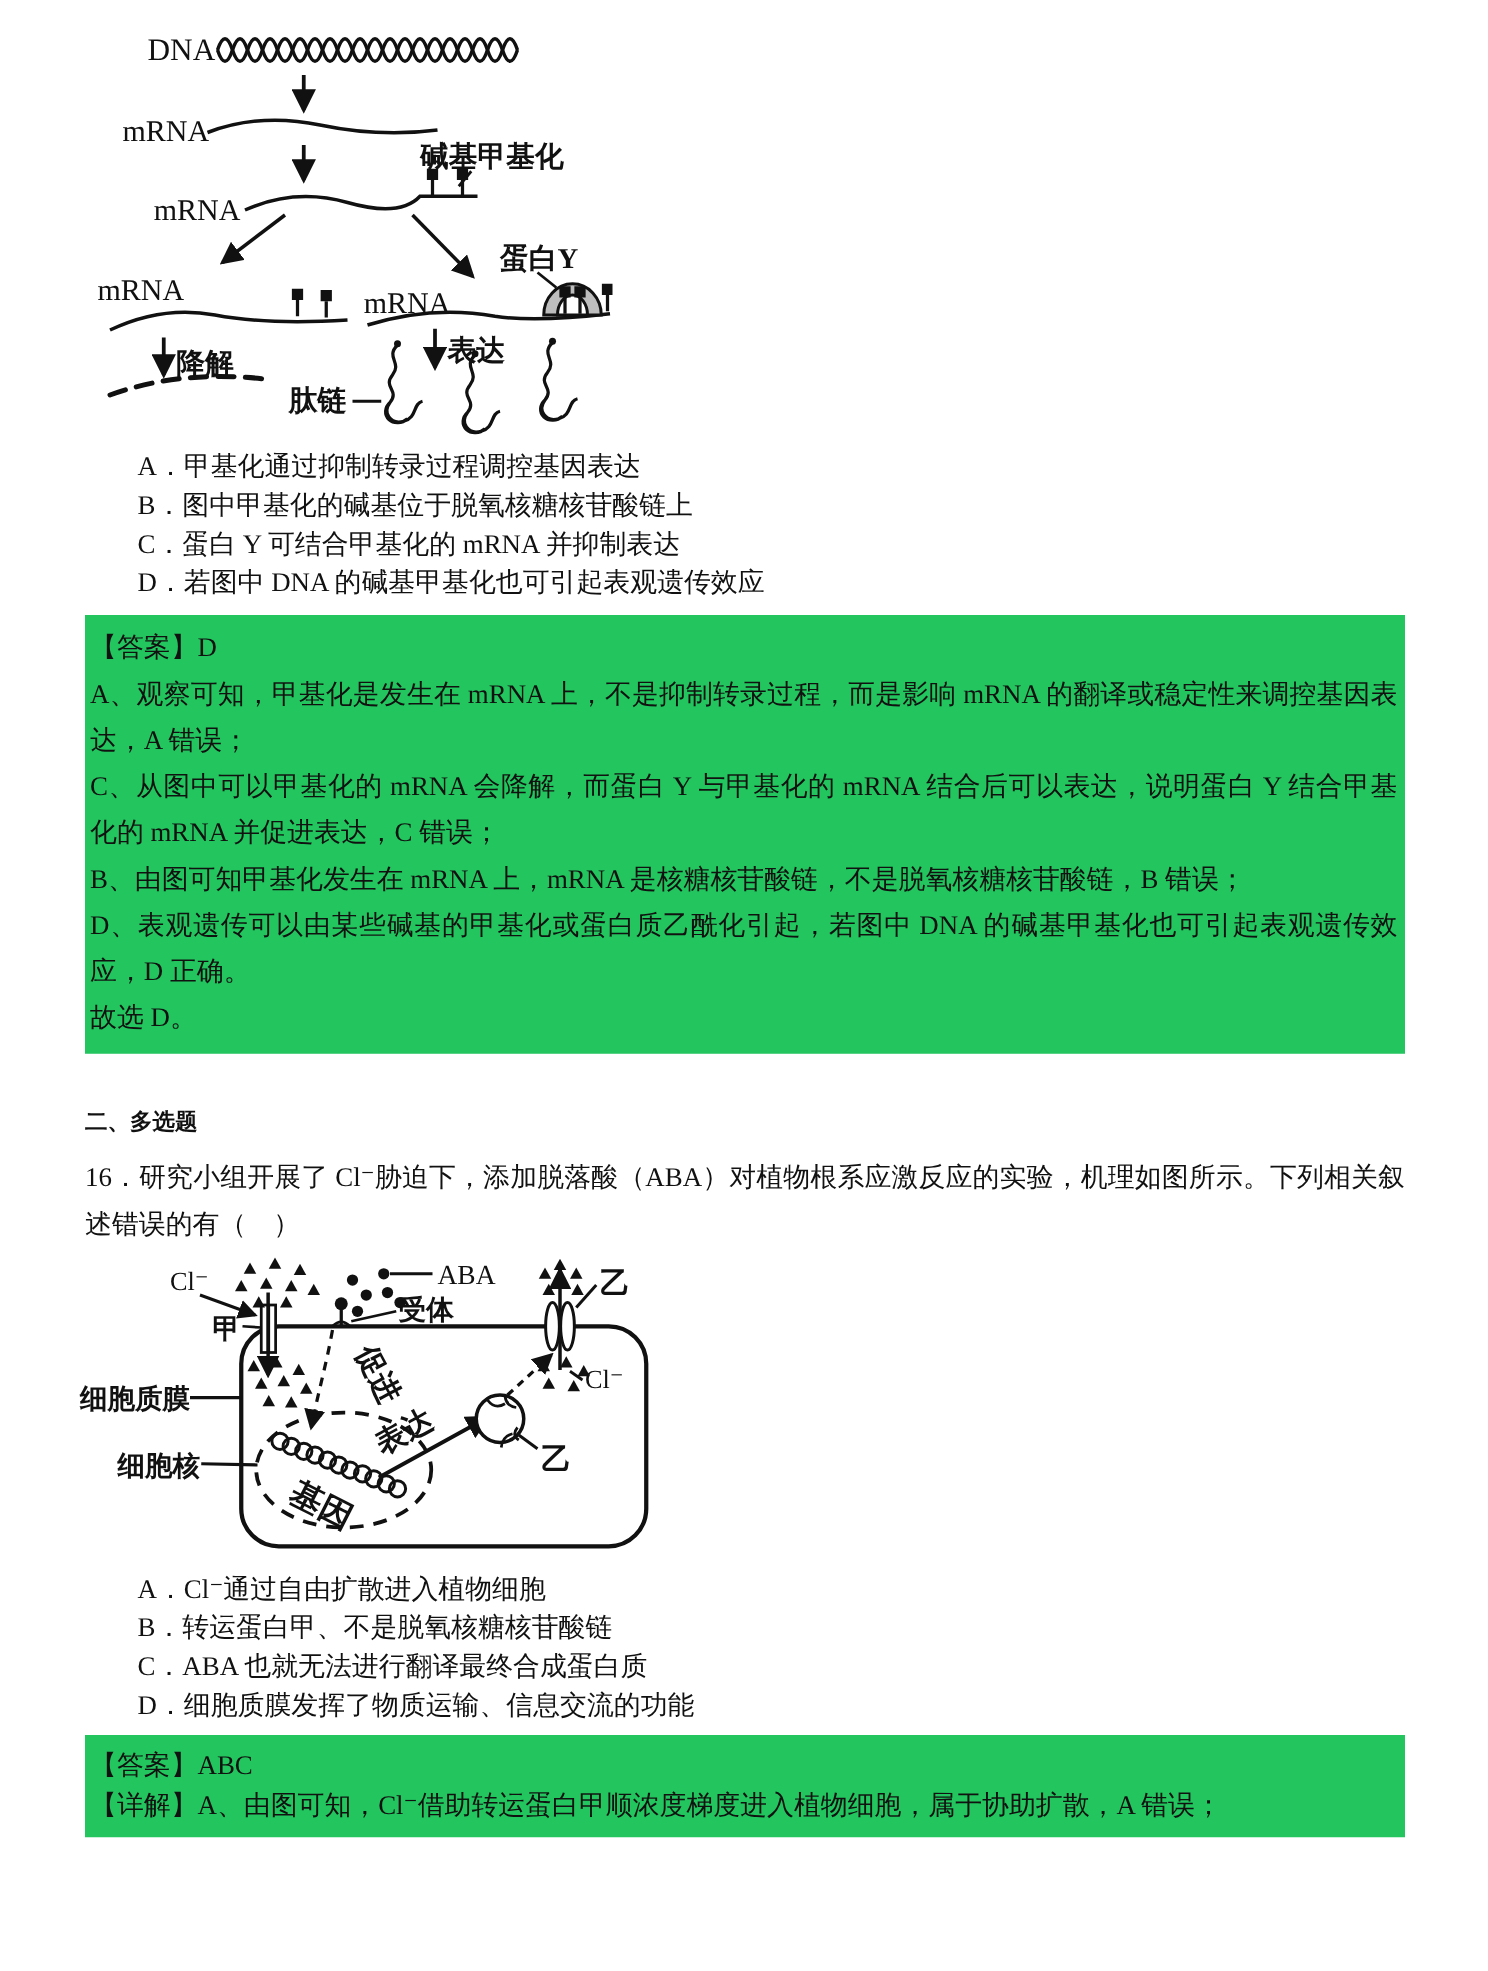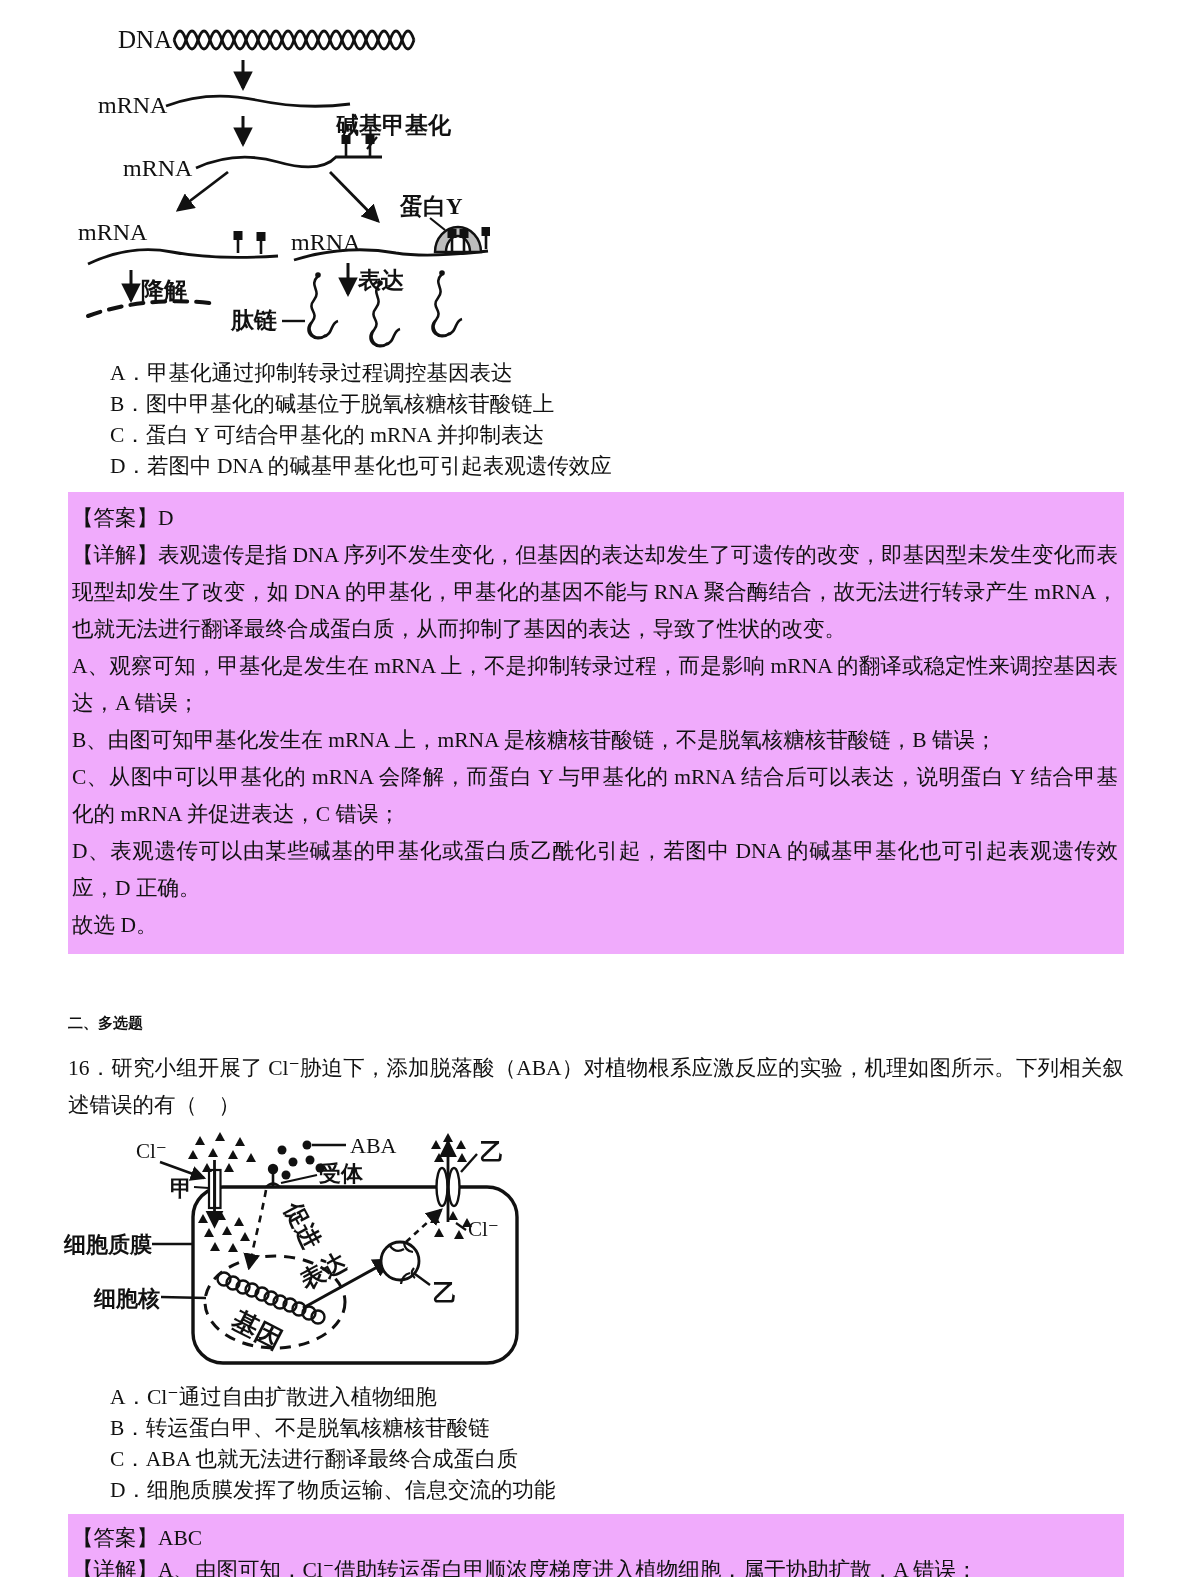--- a/index.html
+++ b/index.html
@@ -10,27 +10,27 @@
     font-size:21.5px;
   }
   .content{padding:0 66px 0 68px;}
   svg{display:block;}
   svg text{font-family:"Liberation Serif","DejaVu Serif",serif;fill:#111;}
   .cjk{font-weight:700;}
   .diagram1{margin:18px 0 0 10px;}
   .diagram2{margin:6px 0 0 -8px;}
   .opts{margin:8px 0 0 0;padding-left:42px;}
   .opt{line-height:31px;white-space:nowrap;}
-  .answer-block{background:#f0abfc;margin-top:10px;padding:8px 6px 10px 4px;}
+  .answer-block{background:#22c55e;margin-top:10px;padding:8px 6px 10px 4px;}
   .answer-block p{margin:0;line-height:37px;text-align:justify;}
   .answer-block.tight p{line-height:32px;}
   .sec-header{
     font-family:"Liberation Sans","DejaVu Sans",sans-serif;
-    font-weight:700;font-size:15px;line-height:26px;
-    margin-top:56px;
+    font-weight:700;font-size:18px;line-height:26px;
+    margin-top:41px;
   }
   .stem{line-height:37px;margin:14px 0 0 0;text-align:justify;}
 </style>
 </head>
 <body>
 
 <div class="content">
 
   <svg class="diagram1" width="412" height="332" viewBox="0 0 412 332">
     <defs>
@@ -103,24 +103,23 @@
 
   <div class="opts">
     <div class="opt"><span>A．</span><span>甲基化通过抑制转录过程调控基因表达</span></div>
     <div class="opt"><span>B．</span><span>图中甲基化的碱基位于脱氧核糖核苷酸链上</span></div>
     <div class="opt"><span>C．</span><span>蛋白 Y 可结合甲基化的 mRNA 并抑制表达</span></div>
     <div class="opt"><span>D．</span><span>若图中 DNA 的碱基甲基化也可引起表观遗传效应</span></div>
   </div>
 
   <div class="answer-block">
     <p><span>【答案】</span><span>D</span></p>
-    <p><span>【详解】</span><span>表观遗传是指 DNA 序列不发生变化，但基因的表达却发生了可遗传的改变，即基因型未发生变化而表现型却发生了改变，如 DNA 的甲基化，甲基化的基因不能与 RNA 聚合酶结合，故无法进行转录产生 mRNA，也就无法进行翻译最终合成蛋白质，从而抑制了基因的表达，导致了性状的改变。</span></p>
     <p>A、观察可知，甲基化是发生在 mRNA 上，不是抑制转录过程，而是影响 mRNA 的翻译或稳定性来调控基因表达，A 错误；</p>
+    <p>C、从图中可以甲基化的 mRNA 会降解，而蛋白 Y 与甲基化的 mRNA 结合后可以表达，说明蛋白 Y 结合甲基化的 mRNA 并促进表达，C 错误；</p>
     <p>B、由图可知甲基化发生在 mRNA 上，mRNA 是核糖核苷酸链，不是脱氧核糖核苷酸链，B 错误；</p>
-    <p>C、从图中可以甲基化的 mRNA 会降解，而蛋白 Y 与甲基化的 mRNA 结合后可以表达，说明蛋白 Y 结合甲基化的 mRNA 并促进表达，C 错误；</p>
     <p>D、表观遗传可以由某些碱基的甲基化或蛋白质乙酰化引起，若图中 DNA 的碱基甲基化也可引起表观遗传效应，D 正确。</p>
     <p>故选 D。</p>
   </div>
 
   <div class="sec-header">二、多选题</div>
 
   <p class="stem">16．研究小组开展了 Cl⁻胁迫下，添加脱落酸（ABA）对植物根系应激反应的实验，机理如图所示。下列相关叙述错误的有（　）</p>
 
   <svg class="diagram2" width="462" height="242" viewBox="0 0 462 242">
     <defs>

